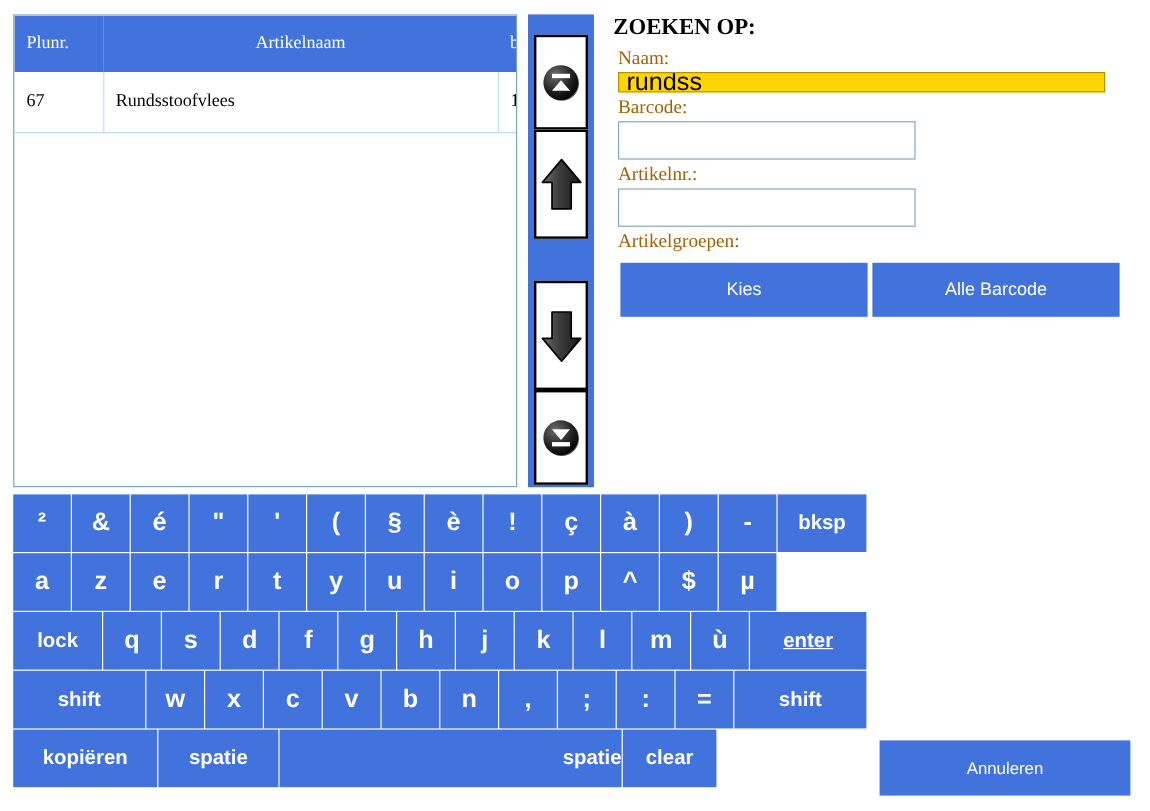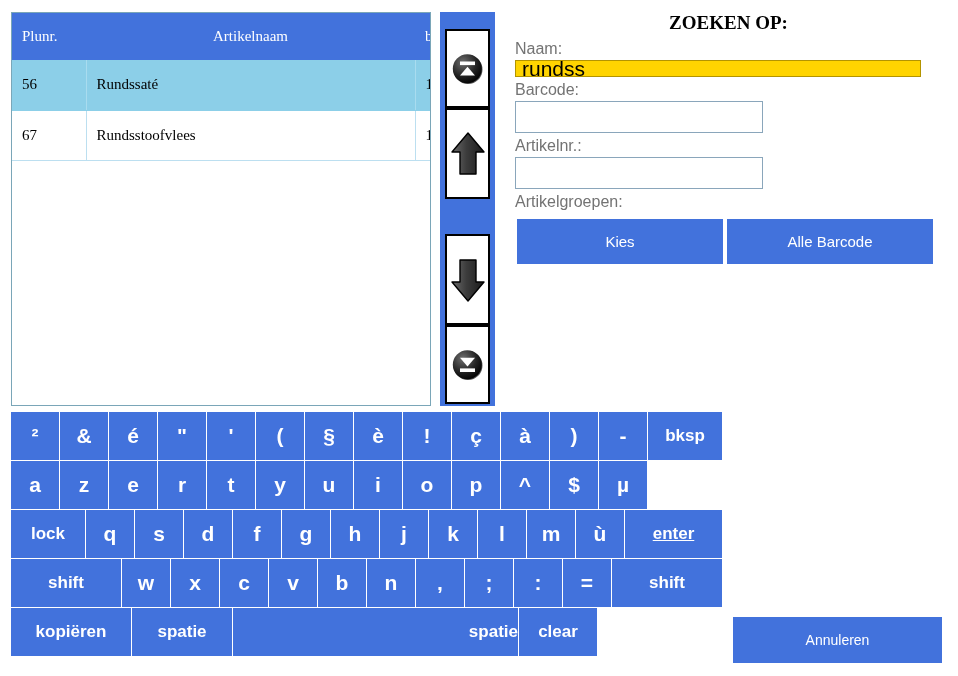--- a/index.html
+++ b/index.html
@@ -105,26 +105,25 @@
     top: 12px;
     width: 435px;
     height: 300px;
   }
   #search-title {
     font-family: "Liberation Serif", serif;
     font-weight: bold;
     font-size: 19px;
     color: #000000;
     margin: 0 0 6px 0;
-    text-align: center;
   }
   .field-label {
-    font-family: Liberation Sans, sans-serif;
+    font-family: Liberation Serif, serif;
     font-size: 16px;
-    color: #737373;
+    color: #a16207;
     margin: 0 0 2px 4px;
   }
   .text-input {
     display: block;
     font-family: "Liberation Sans", sans-serif;
     box-sizing: border-box;
     border: 1px solid #8aa6bb;
     background: #ffffff;
     color: #000000;
     outline: none;
@@ -217,25 +216,20 @@
         <col class="c-extra">
     </colgroup>
     <thead>
       <tr>
         <th class="th-plunr">Plunr.</th>
         <th class="th-naam">Artikelnaam</th>
         <th class="th-extra">b</th>
       </tr>
     </thead>
     <tbody id="results-body">
-        <tr class="selected">
-          <td>56</td>
-          <td>Rundssaté</td>
-          <td>1</td>
-        </tr>
         <tr>
           <td>67</td>
           <td>Rundsstoofvlees</td>
           <td>1</td>
         </tr>
         <tr class="filler">
           <td></td>
           <td></td>
           <td></td>
         </tr>

